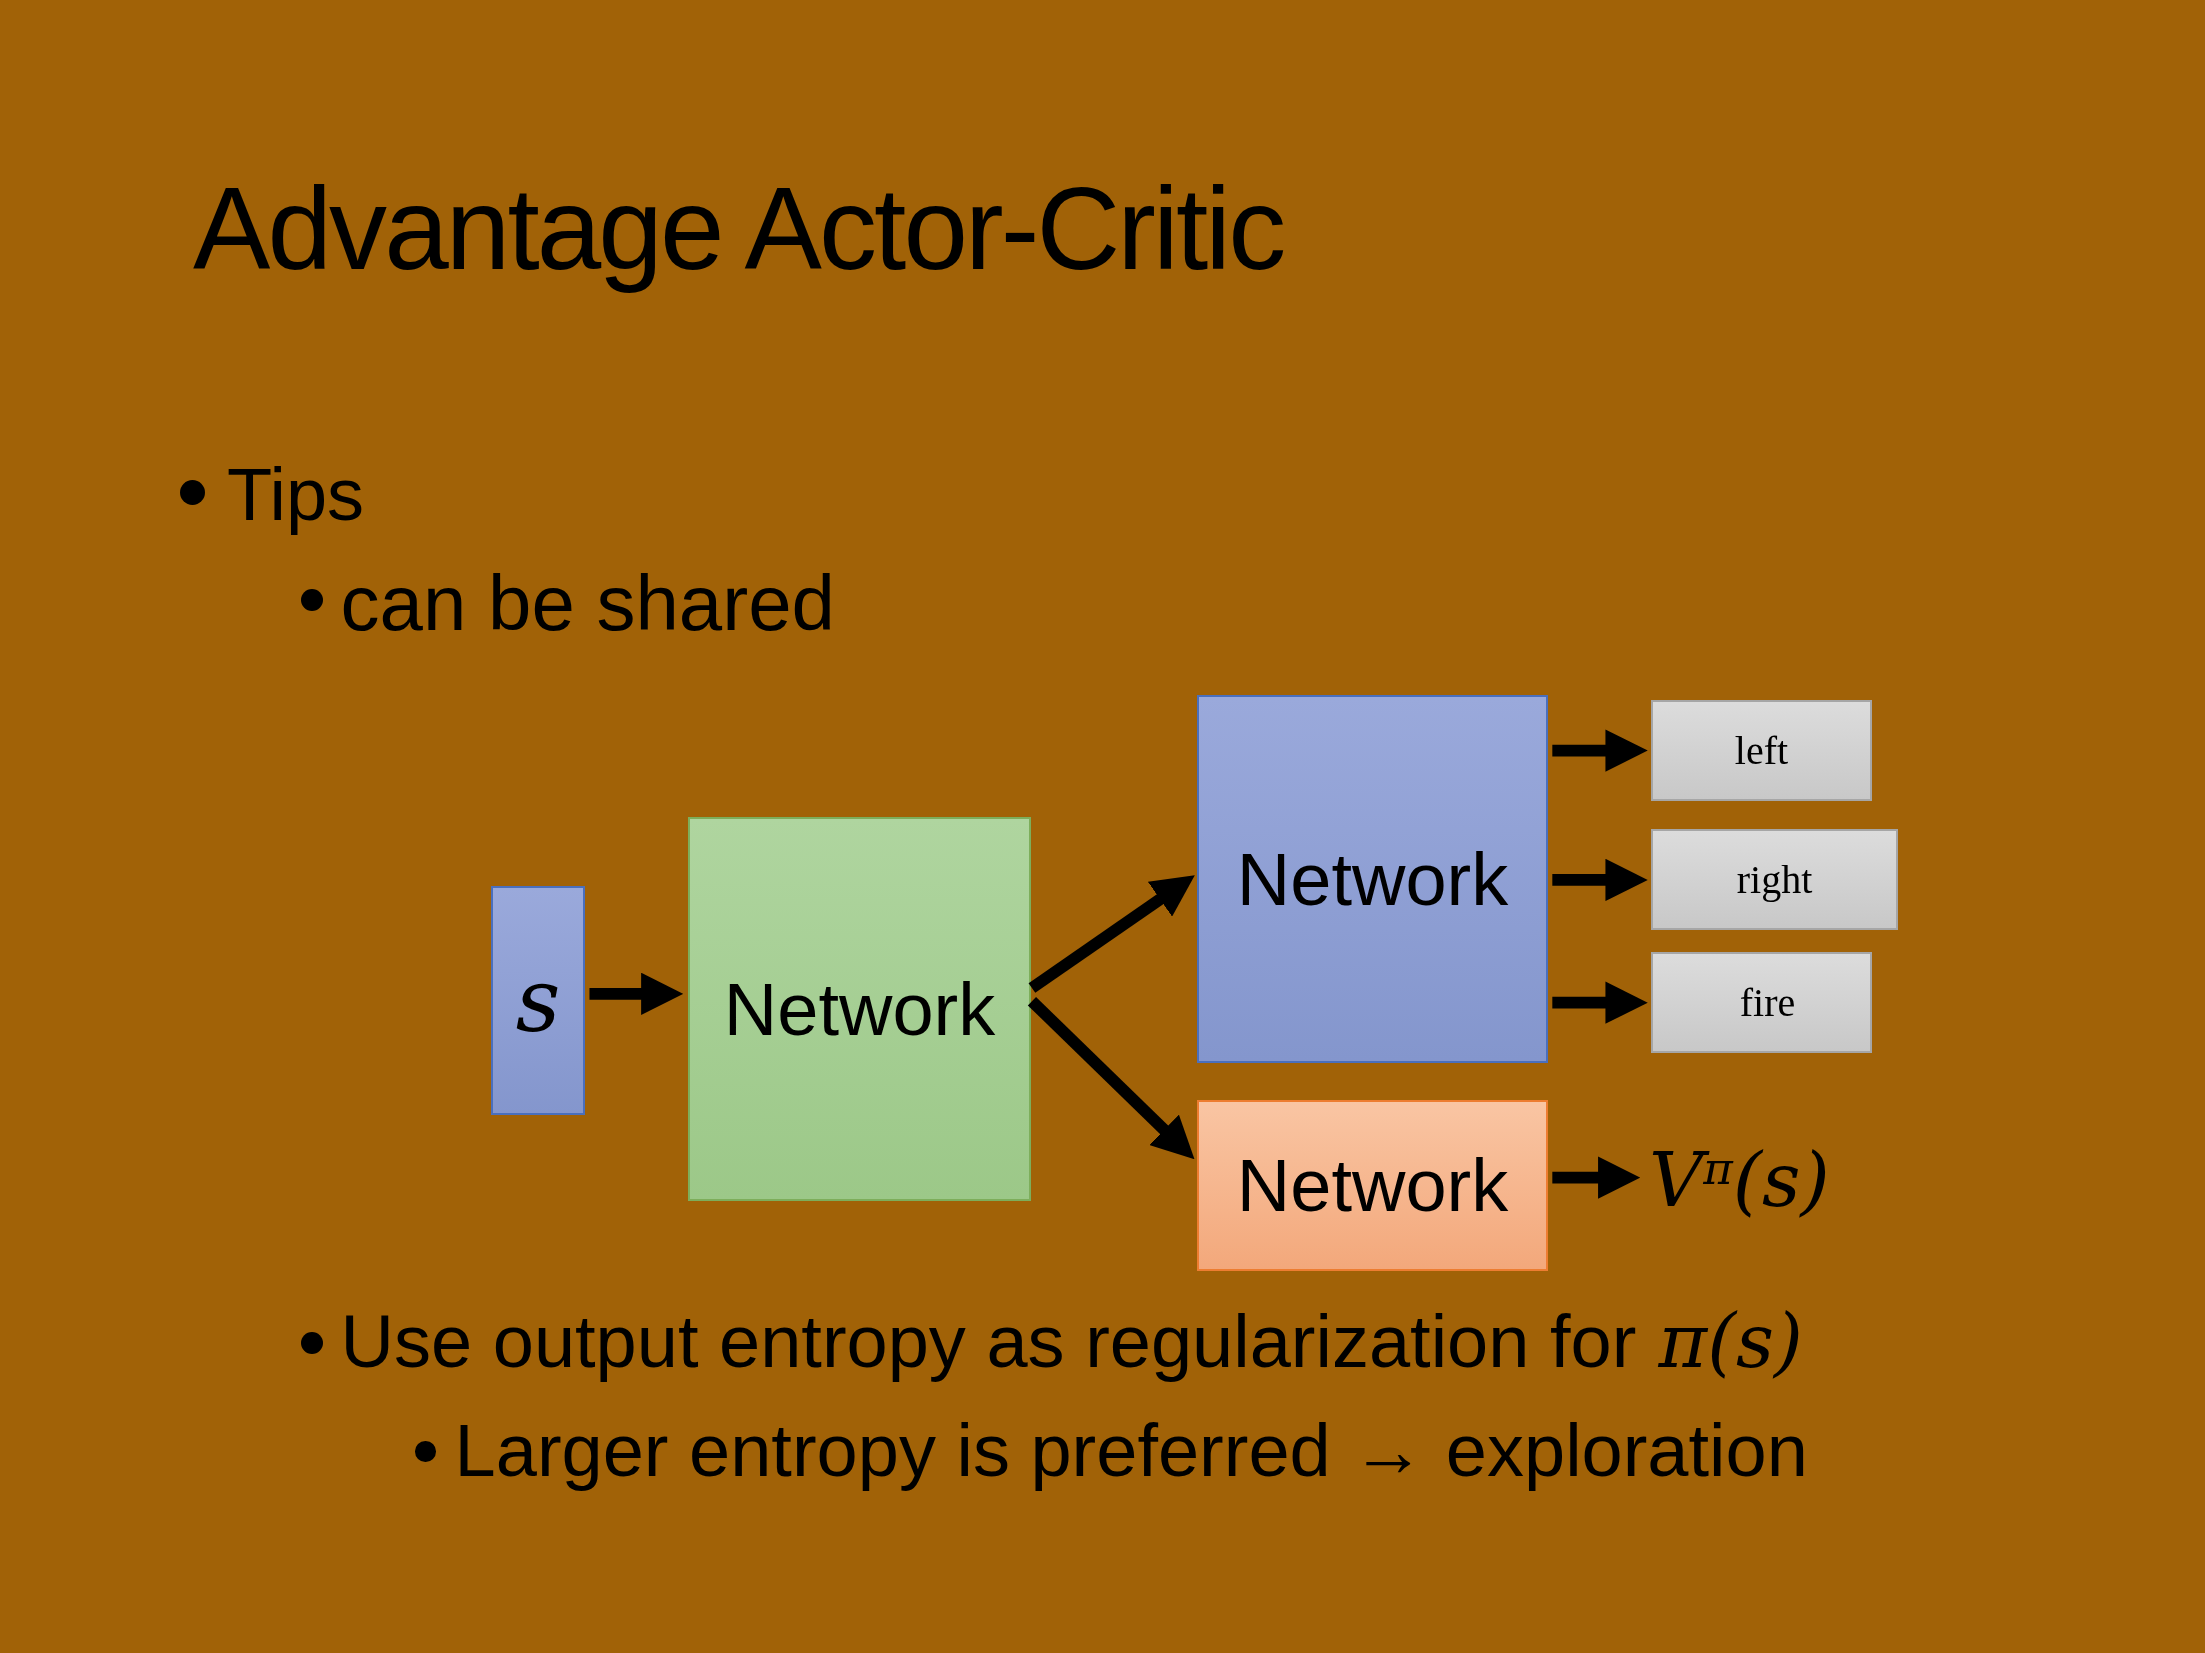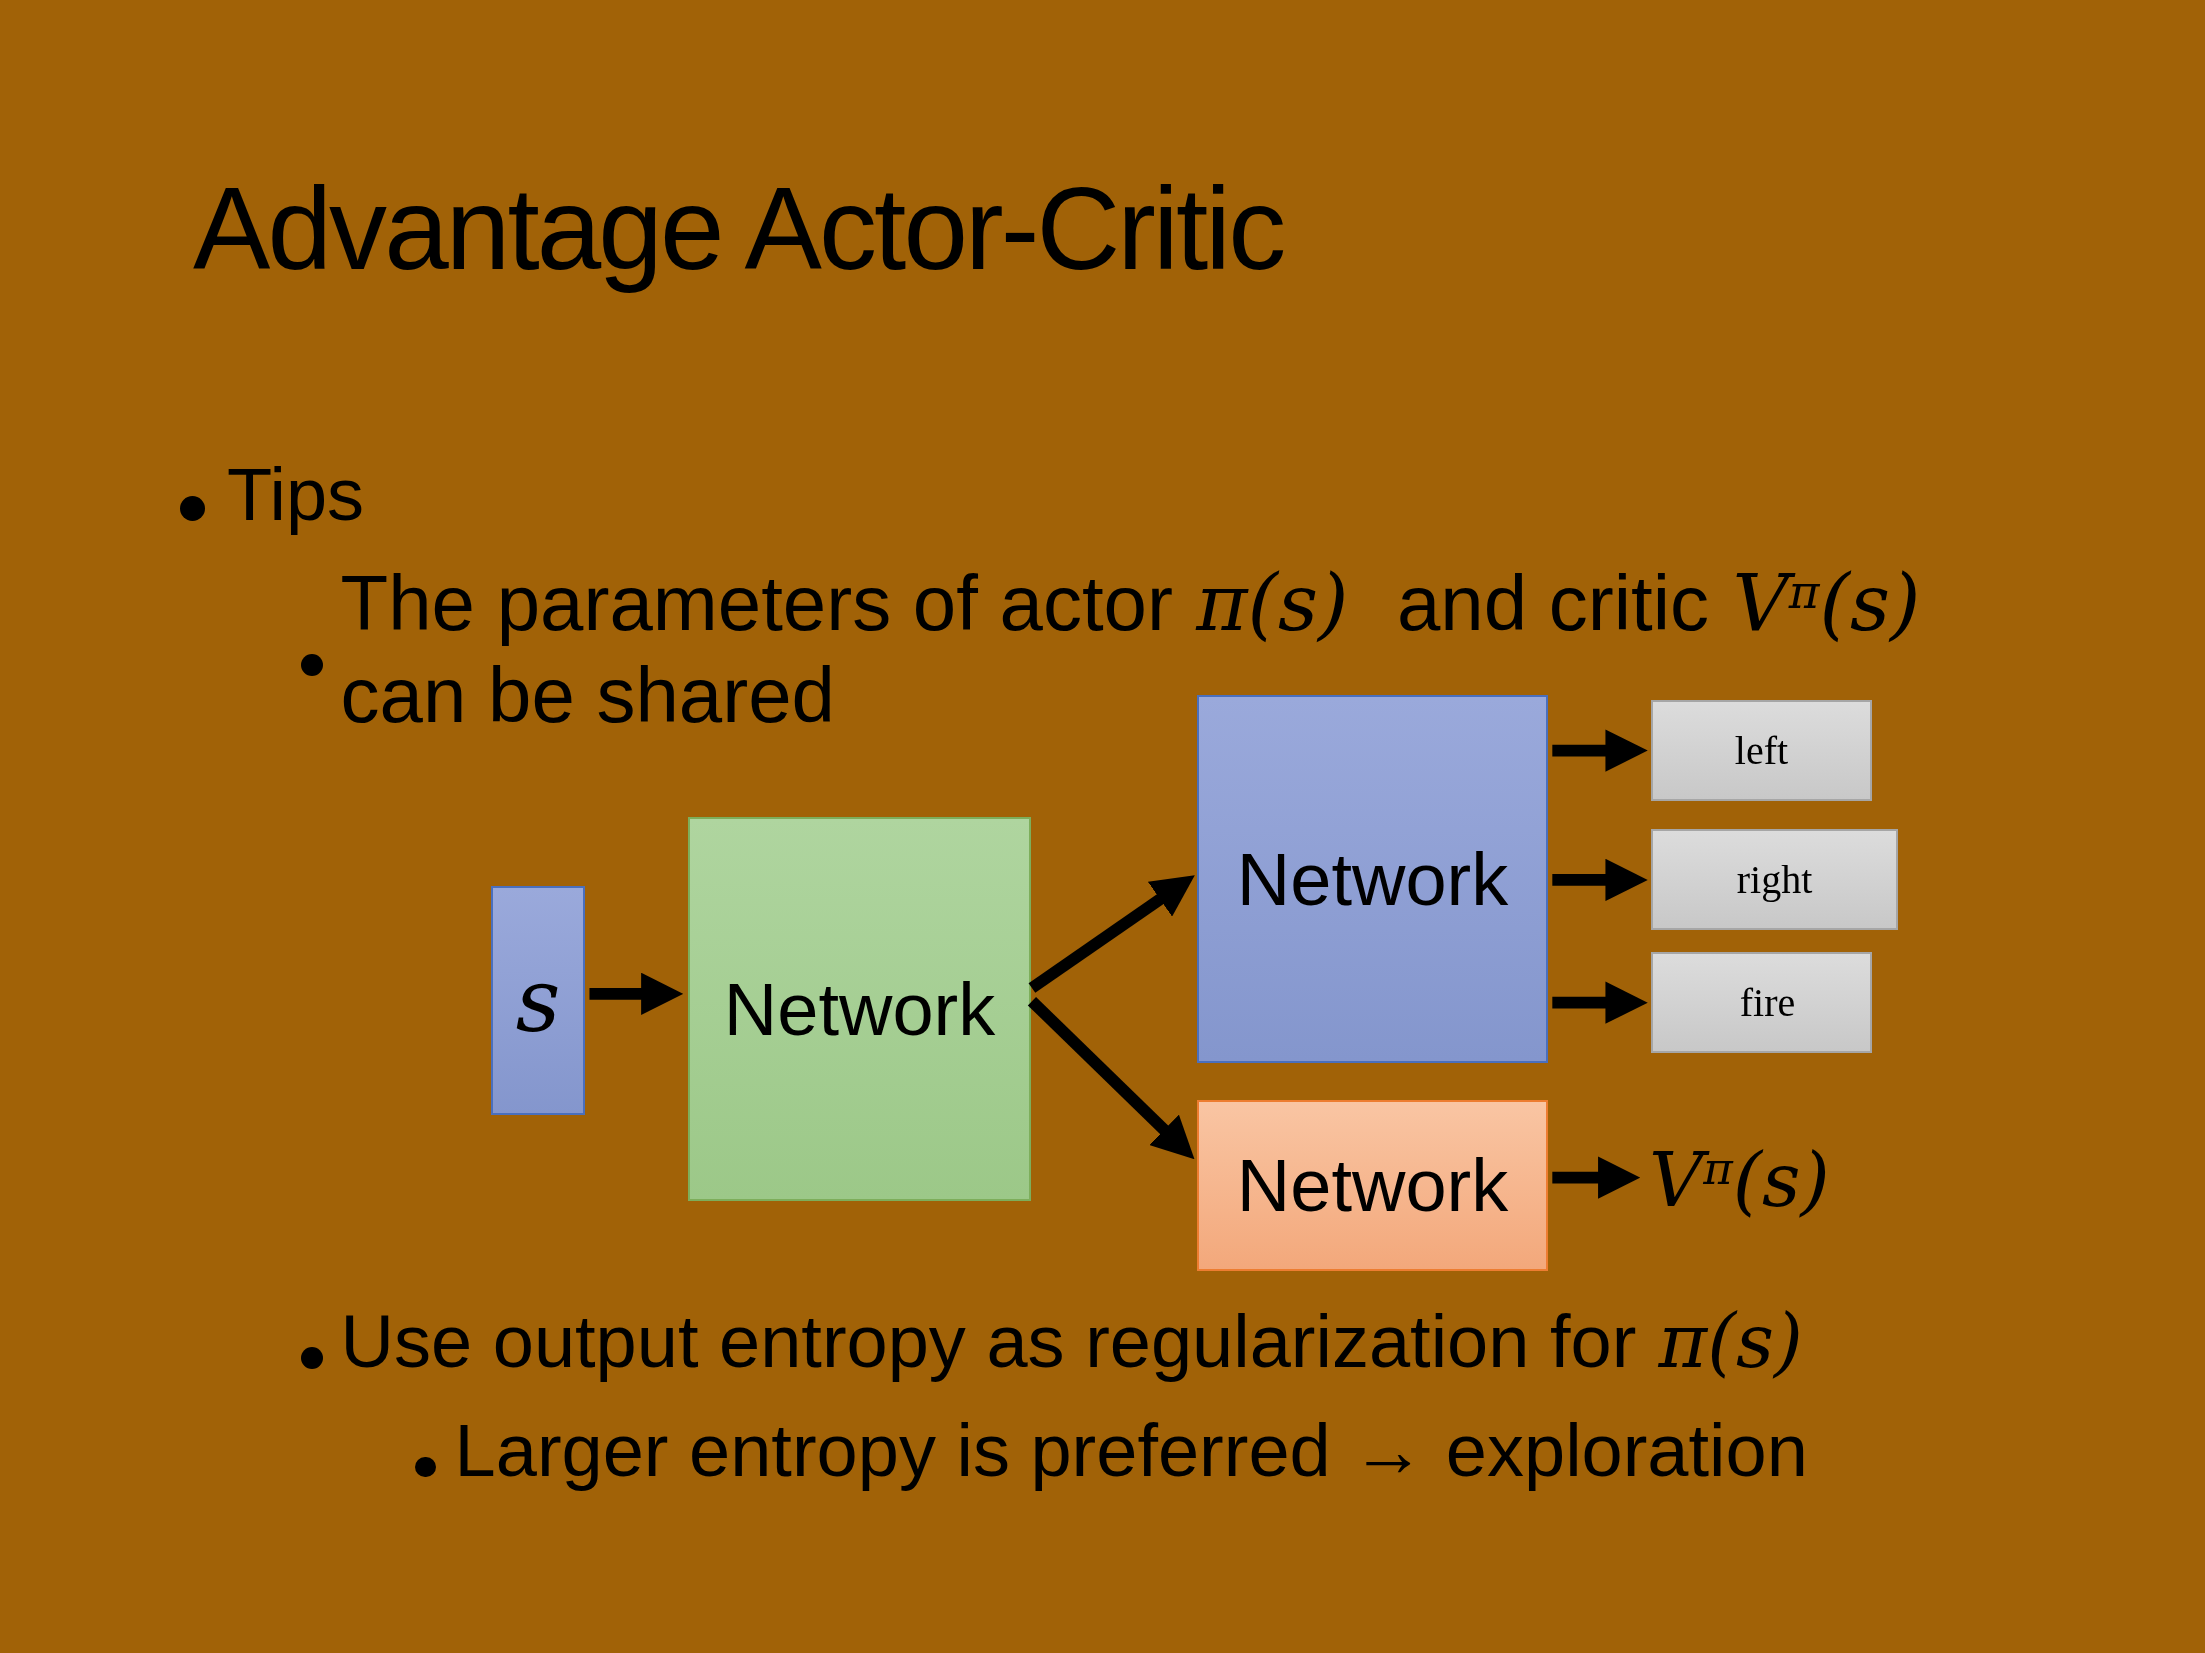--- a/index.html
+++ b/index.html
@@ -4,21 +4,21 @@
 <style>
   html,body{margin:0;padding:0;background:#9a9a9a;}
   .slide{
     position:relative;width:2205px;height:1654px;background:#a16207;
     overflow:hidden;font-family:"Liberation Sans",sans-serif;color:#000;
   }
   .title{
     position:absolute;left:193px;top:166px;font-size:116px;font-weight:300;
     letter-spacing:-2.9px;line-height:1.1;white-space:nowrap;
   }
-  .bullet-line{position:absolute;display:flex;align-items:center;}
+  .bullet-line{position:absolute;display:flex;align-items:flex-start;}
   .dot{background:#000;border-radius:50%;flex:0 0 auto;}
   .dot-l1{width:25px;height:25px;margin-top:26px;margin-right:22px;}
   .dot-l2{width:22px;height:22px;margin-top:32px;margin-right:17.6px;}
   .dot-l3{width:20.6px;height:20.6px;margin-top:31px;margin-right:19px;}
   .txt-l1{font-size:74px;line-height:1.12;}
   .txt-l2a{font-size:78px;line-height:1.18;}
   .txt-l2{font-size:74px;line-height:1.12;}
   .txt-l3{font-size:74px;line-height:1.12;}
   .math{font-family:"DejaVu Serif","Liberation Serif",serif;font-style:italic;}
   sup.msup{font-size:0.60em;font-style:italic;vertical-align:0.48em;line-height:0;}
@@ -46,21 +46,20 @@
   <div class="title">Advantage Actor-Critic</div>
 
   <div class="bullet-line" style="top:454px;left:180px;">
     <span class="dot dot-l1"></span>
     <span class="txt-l1">Tips</span>
   </div>
 
   <div class="bullet-line" style="top:557px;left:301px;">
     <span class="dot dot-l2"></span>
     <div class="txt-l2a">
-      <div><span>The parameters of actor</span><span class="sp"></span><span class="math">π(s)</span><span class="sp2"></span><span>and critic</span><span class="sp"></span><span class="math"><span>V</span><sup class="msup">π</sup><span>(s)</span></span></div>
       <div>can be shared</div>
     </div>
   </div>
 
   <div class="box box-blue" style="left:491px;top:886px;width:94px;height:229px;">
     <span class="slabel">s</span>
   </div>
 
   <div class="box box-green" style="left:688px;top:817px;width:343px;height:384px;">
     <span class="netlabel">Network</span>

